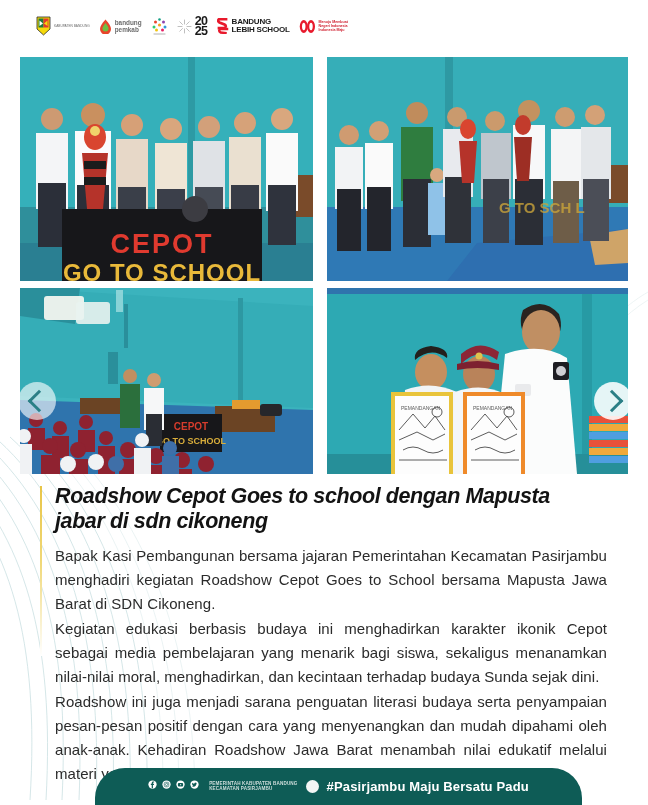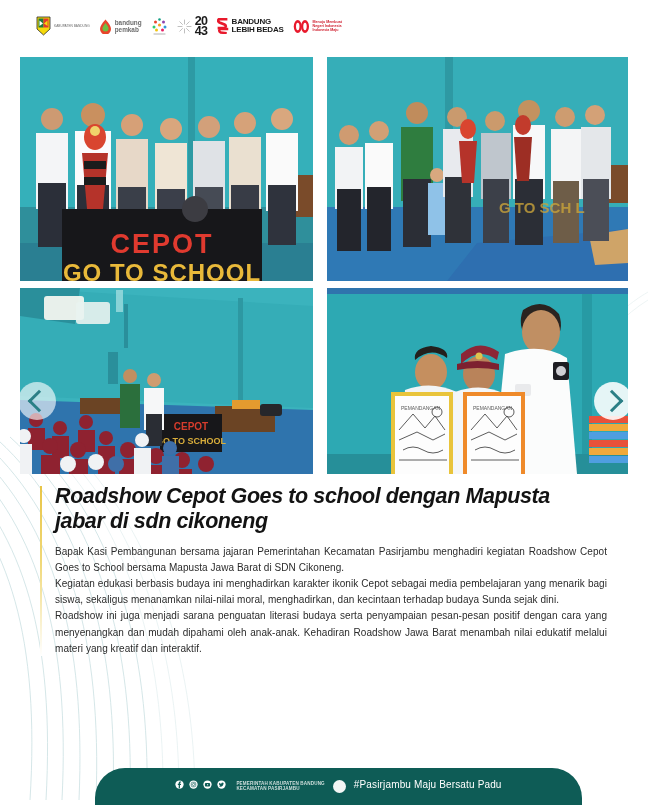--- a/index.html
+++ b/index.html
@@ -46,36 +46,36 @@
   
   .article{position:absolute;left:40px;top:484px;width:568px;z-index:6;}
   .gold-line{position:absolute;left:0px;top:2px;width:2px;height:170px;
              background:linear-gradient(180deg,#e8c547 0%,#f0d878 45%,#ffffff 100%);z-index:6;}
   .title{
     margin:0 12px 9px 15px;font-size:21.5px;line-height:1.18;font-weight:bold;font-style:italic;
     color:#131313;letter-spacing:-.4px;
   }
   .body-copy{margin:0 0 0 15px;width:552px;}
   .body-copy p{
-    margin:0;font-size:10px;line-height:1.62;color:#2b2b2b;text-align:justify;
+    margin:0;font-size:15px;line-height:1.62;color:#2b2b2b;text-align:justify;
     letter-spacing:.05px;
   }
 
   
   .footer{
     position:absolute;left:95px;top:768px;width:487px;height:60px;
     background:#0e5c56;border-radius:30px 30px 0 0;z-index:7;
     display:flex;align-items:flex-start;justify-content:center;gap:7px;padding-top:12px;box-sizing:border-box;
   }
   .social{display:flex;align-items:center;gap:5px;}
   .sic{width:9px;height:9px;}
   .gov-lines{font-size:4.6px;line-height:1.25;color:#cfdedc;font-weight:bold;letter-spacing:.15px;
              margin-left:3px;margin-top:.5px;}
   .foot-logo{width:13px;height:13px;border-radius:50%;background:#f3f6f5;margin:0 1px;}
-  .hashtag{font-size:10px;font-weight:normal;color:#ffffff;letter-spacing:.15px;margin-top:-1px;}
+  .hashtag{font-size:13px;font-weight:bold;color:#ffffff;letter-spacing:.15px;margin-top:-1px;}
 </style>
 </head>
 <body>
 
 <svg id="bg-swirl" viewBox="0 0 648 805" preserveAspectRatio="none">
   <g fill="none" stroke="#b9d6d8" stroke-width="0.8" opacity="0.75">
     <path d="M-60 470 C 10 540, 40 640, 30 800"></path>
     <path d="M-50 462 C 25 535, 55 640, 46 800"></path>
     <path d="M-38 455 C 40 530, 70 640, 62 800"></path>
     <path d="M-26 449 C 55 526, 86 640, 79 800"></path>
@@ -141,32 +141,32 @@
         <line x1="2" y1="15" x2="10" y2="15"></line>
           <line x1="20" y1="15" x2="28" y2="15"></line>
         <line x1="5.5" y1="5.5" x2="11" y2="11"></line>
           <line x1="19" y1="19" x2="24.5" y2="24.5"></line>
         <line x1="24.5" y1="5.5" x2="19" y2="11"></line>
           <line x1="11" y1="19" x2="5.5" y2="24.5"></line>
       </g>
     </svg>
     <div class="logo-2025">
       <div>20</div>
-      <div>43</div>
+      <div>25</div>
     </div>
   </div>
 
   <div class="logo-item">
     <svg style="width:12px;height:16px;" viewBox="0 0 24 32">
       <path d="M18 2 L6 2 C2 2 1 7 5 9 L15 13 C19 15 18 20 14 20 L4 20" fill="none" stroke="#e8192c" stroke-width="5.5" stroke-linecap="square"></path>
       <path d="M20 22 L8 22 C4 22 3 27 7 29 L17 30" fill="none" stroke="#e8192c" stroke-width="5" stroke-linecap="square"></path>
     </svg>
     <div class="logo-bedas-txt">
       <div>BANDUNG</div>
-      <div>LEBIH BEDAS</div>
+      <div>LEBIH SCHOOL</div>
     </div>
   </div>
 
   <div class="logo-item">
     <svg style="width:17px;height:15px;" viewBox="0 0 34 30">
       <ellipse cx="9.5" cy="15" rx="8" ry="13" fill="#e8192c"></ellipse>
       <ellipse cx="9.5" cy="15" rx="3.4" ry="7.4" fill="#ffffff"></ellipse>
       <ellipse cx="24" cy="15" rx="8" ry="13" fill="#e8192c"></ellipse>
       <ellipse cx="24" cy="15" rx="3.4" ry="7.4" fill="#ffffff"></ellipse>
     </svg>

